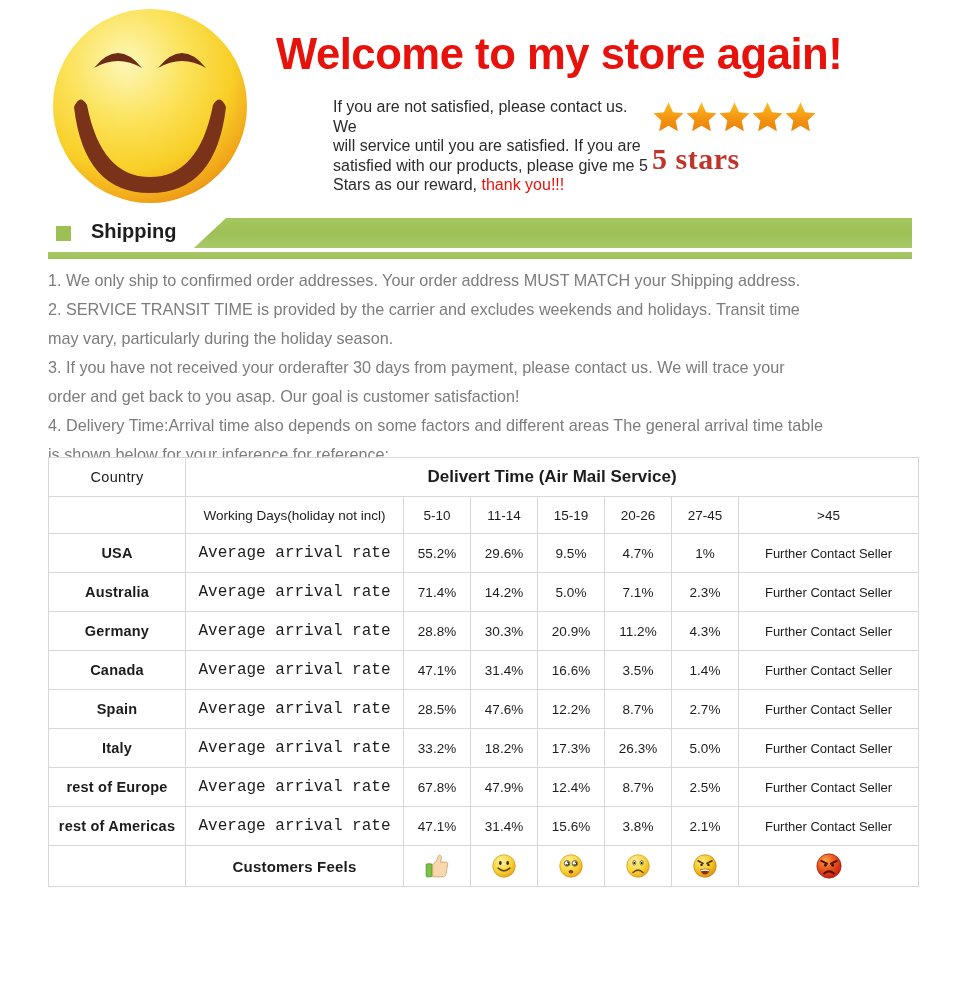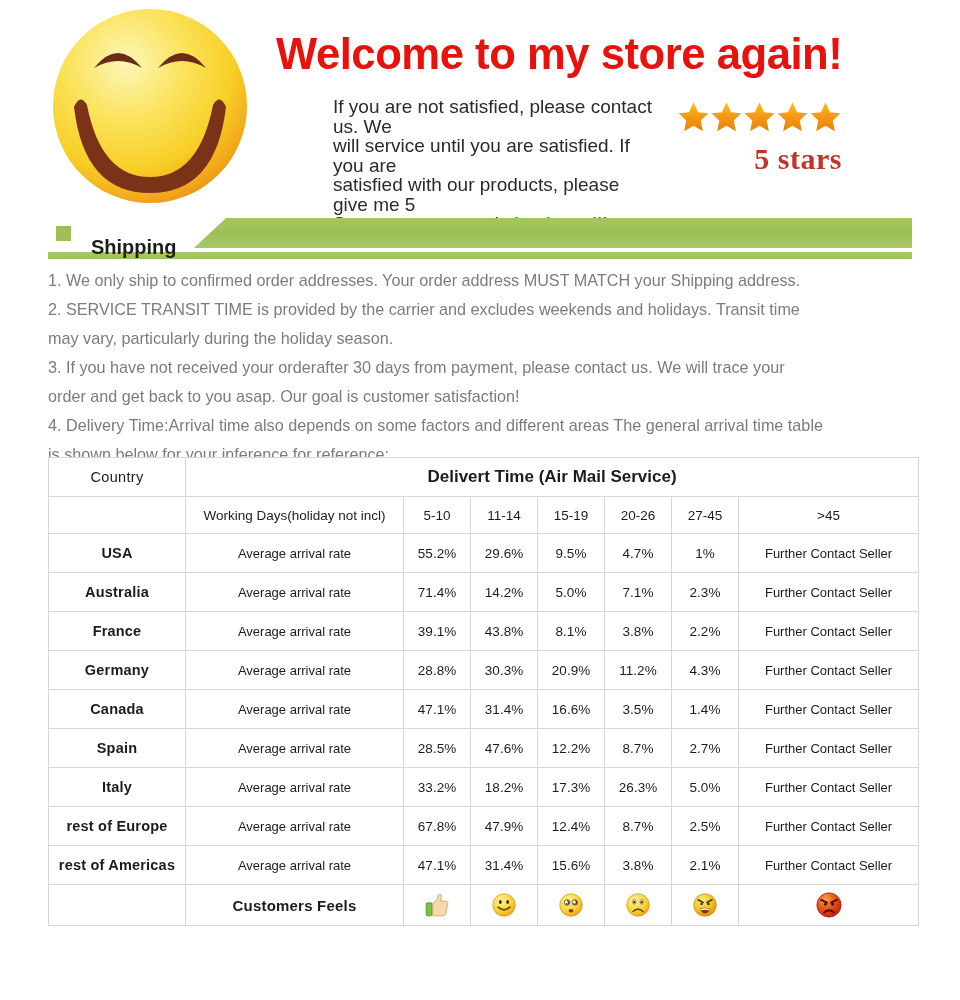--- a/index.html
+++ b/index.html
@@ -44,32 +44,32 @@
     white-space: nowrap;
     transform: scaleX(0.97);
     transform-origin: left center;
   }
 
   .sub-para {
     position: absolute;
     left: 333px;
     top: 97px;
     width: 320px;
-    font-size: 19px;
+    font-size: 16px;
     line-height: 19.5px;
     color: #2b2b2b;
   }
   .sub-para .thanks { color: #e8120c; }
 
   .stars-block {
     position: absolute;
     left: 652px;
     top: 100px;
     width: 190px;
-    text-align: right;
+    text-align: left;
   }
   .stars-row {
     display: block;
     line-height: 0;
     white-space: nowrap;
   }
   .stars-row svg { width: 35px; height: 34px; margin: 0 -1px; }
   .stars-label {
     display: block;
     margin-top: 8px;
@@ -120,21 +120,20 @@
     background: #9dc055;
   }
   .banner-title {
     position: absolute;
     left: 43px;
     top: 2px;
     font-size: 20px;
     font-weight: bold;
     color: #1d1d1d;
     letter-spacing: 0px;
-    margin-top: 16px;
   }
 
   
   .policy {
     position: absolute;
     left: 48px;
     top: 266px;
     width: 880px;
     color: #7c7c7c;
     font-size: 16.2px;
@@ -178,21 +177,21 @@
     font-size: 17px;
   }
   .r-days td { height: 36px; font-size: 13.5px; }
   .cell-days-label { font-size: 13.5px; }
   .r-data td { height: 38px; }
   .cell-country {
     font-weight: bold;
     font-size: 14.5px;
     letter-spacing: 0.2px;
   }
-  .cell-rate-label { font-size: 13px; }
+  .cell-rate-label { font-size: 16px; font-family: Liberation Mono, monospace; }
   .cell-num { font-size: 13.5px; }
   .cell-further { font-size: 13px; }
   .r-feels td { height: 40px; }
   .cell-feels-label {
     font-weight: bold;
     font-size: 15px;
     letter-spacing: 0.2px;
   }
   .emo { line-height: 0; }
   .emo svg { width: 26px; height: 26px; vertical-align: middle; }
@@ -319,30 +318,20 @@
         <td class="cell-country">Australia</td>
         <td class="cell-rate-label">Average arrival rate</td>
         <td class="cell-num">71.4%</td>
         <td class="cell-num">14.2%</td>
         <td class="cell-num">5.0%</td>
         <td class="cell-num">7.1%</td>
         <td class="cell-num">2.3%</td>
         <td class="cell-further">Further Contact Seller</td>
       </tr>
         <tr class="r-data" style="">
-        <td class="cell-country">France</td>
-        <td class="cell-rate-label">Average arrival rate</td>
-        <td class="cell-num">39.1%</td>
-        <td class="cell-num">43.8%</td>
-        <td class="cell-num">8.1%</td>
-        <td class="cell-num">3.8%</td>
-        <td class="cell-num">2.2%</td>
-        <td class="cell-further">Further Contact Seller</td>
-      </tr>
-        <tr class="r-data" style="">
         <td class="cell-country">Germany</td>
         <td class="cell-rate-label">Average arrival rate</td>
         <td class="cell-num">28.8%</td>
         <td class="cell-num">30.3%</td>
         <td class="cell-num">20.9%</td>
         <td class="cell-num">11.2%</td>
         <td class="cell-num">4.3%</td>
         <td class="cell-further">Further Contact Seller</td>
       </tr>
         <tr class="r-data" style="">

